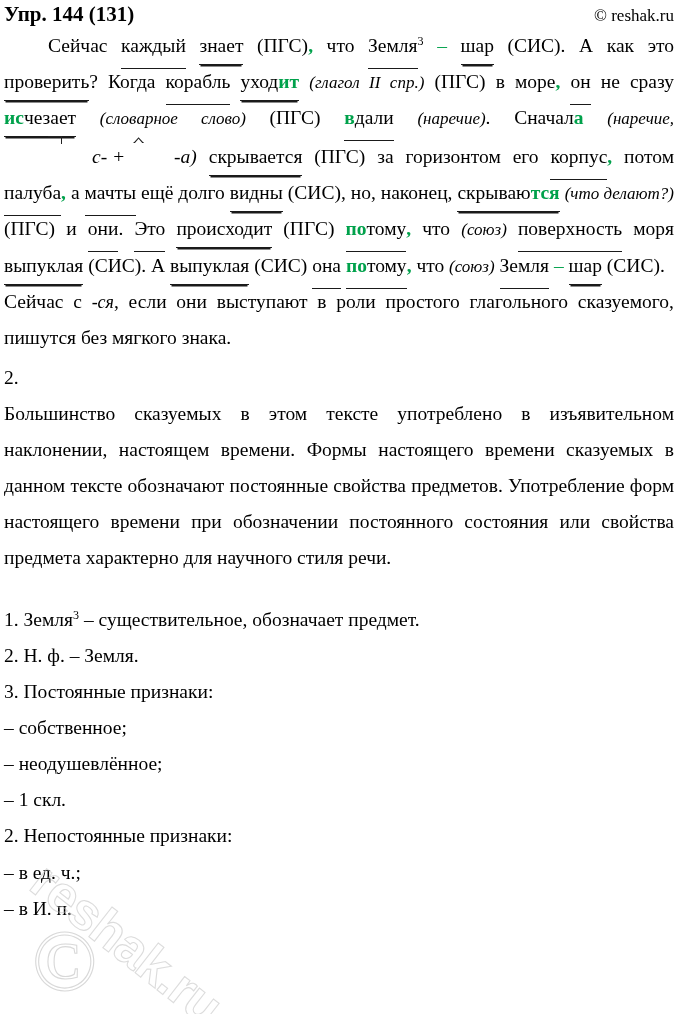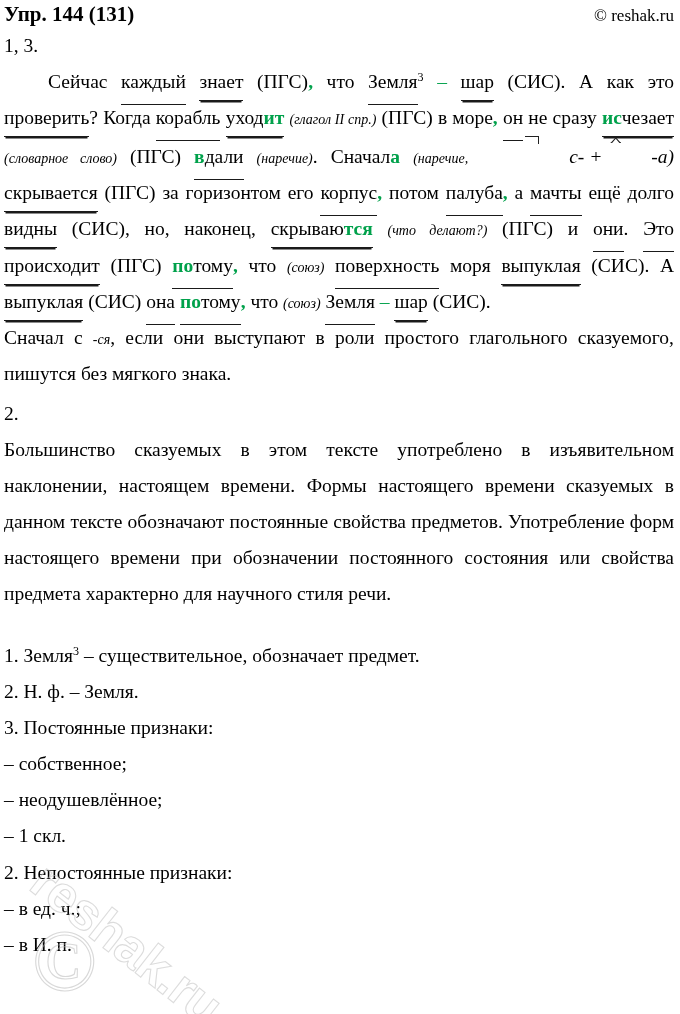--- a/index.html
+++ b/index.html
@@ -81,21 +81,21 @@
     box-shadow: 0 3px 0 -1.5px #1a1a1a;
     padding-bottom: 8px;
   }
   .grn {
     color: #00a14b;
     font-weight: bold;
   }
   .grn-plain { color: #00a14b; }
   .ital {
     font-style: italic;
-    font-size: 14px;
+    font-size: 17px;
   }
   sup.sup3 {
     font-size: 0.62em;
     vertical-align: super;
     line-height: 0;
   }
 
   
   .morph {
     display: inline-block;
@@ -178,25 +178,24 @@
   <div class="watermark">
     <div class="wm-c">©</div>
     <div class="wm-text">reshak.ru</div>
   </div>
 
   <div class="header">
     <div class="doc-title">Упр. 144 (131)</div>
     <div class="copyright">© reshak.ru</div>
   </div>
 
-  <div class="label-num">1, 3.</div>
 
   <div class="line-block indent-first"><span>Сейчас </span><span class="subj">каждый</span><span> </span><span class="pred2">знает</span><span> (ПГС)</span><span class="grn">,</span><span> что </span><span class="subj">Земля</span><sup class="sup3">3</sup><span class="grn-plain"> – </span><span class="pred2">шар</span><span> (СИС). А как это </span><span class="pred2">проверить</span><span>? Когда </span><span class="subj">корабль</span><span> </span><span class="pred2"><span>уход</span><span class="grn">ит</span></span><span> </span><span class="ital">(глагол II спр.)</span><span> (ПГС) в море</span><span class="grn">,</span><span> </span><span class="subj">он</span><span> не сразу </span><span class="pred2"><span class="grn">ис</span><span>чезает</span></span><span> </span><span class="ital">(словарное слово)</span><span> (ПГС) </span><span class="subj"><span class="grn">в</span><span>дали</span></span><span> </span><span class="ital">(наречие)</span><span>. Сначал</span><span class="grn">а</span><span> </span><span class="ital">(наречие,</span> <span class="morph"><span class="pfx">с-</span><span> + </span><span class="sfx">-а</span><span>)</span></span><span> </span><span class="pred2">скрывается</span><span> (ПГС) за горизонтом его </span><span class="subj">корпус</span><span class="grn">,</span><span> потом </span><span class="subj">палуба</span><span class="grn">,</span><span> а </span><span class="subj">мачты</span><span> ещё долго </span><span class="pred2">видны</span><span> (СИС), но, наконец, </span><span class="pred2"><span>скрываю</span><span class="grn">тся</span></span><span> </span><span class="ital">(что делают?)</span><span> (ПГС) и </span><span class="subj">они</span><span>. </span><span class="subj">Это</span><span> </span><span class="pred2">происходит</span><span> (ПГС) </span><span class="subj"><span class="grn">по</span><span>тому</span></span><span class="grn">,</span><span> что </span><span class="ital">(союз)</span><span> </span><span class="subj">поверхность</span><span> моря </span><span class="pred2">выпуклая</span><span> (СИС). А </span><span class="pred2">выпуклая</span><span> (СИС) </span><span class="subj">она</span><span> </span><span class="subj"><span class="grn">по</span><span>тому</span></span><span class="grn">,</span><span> что </span><span class="ital">(союз)</span><span> </span><span class="subj">Земля</span><span class="grn-plain"> – </span><span class="pred2">шар</span><span> (СИС).</span></div>
 
-  <div class="line-block"><span>Сначал с </span><span class="ital" style="font-size:14px;">-ся</span><span>, если они выступают в роли простого глагольного сказуемого, пишутся без мягкого знака.</span></div>
+  <div class="line-block"><span>Сейчас с </span><span class="ital" style="font-size:18px;">-ся</span><span>, если они выступают в роли простого глагольного сказуемого, пишутся без мягкого знака.</span></div>
 
   <div class="spacer-sm"></div>
 
   <div class="label-num">2.</div>
 
   <div class="line-block">Большинство сказуемых в этом тексте употреблено в изъявительном наклонении, настоящем времени. Формы настоящего времени сказуемых в данном тексте обозначают постоянные свойства предметов. Употребление форм настоящего времени при обозначении постоянного состояния или свойства предмета характерно для научного стиля речи.</div>
 
   <div class="spacer-lg"></div>
 
   <div class="plain-block"><span>1. </span><span>Земля</span><sup class="sup3">3</sup><span> – существительное, обозначает предмет.</span></div>

